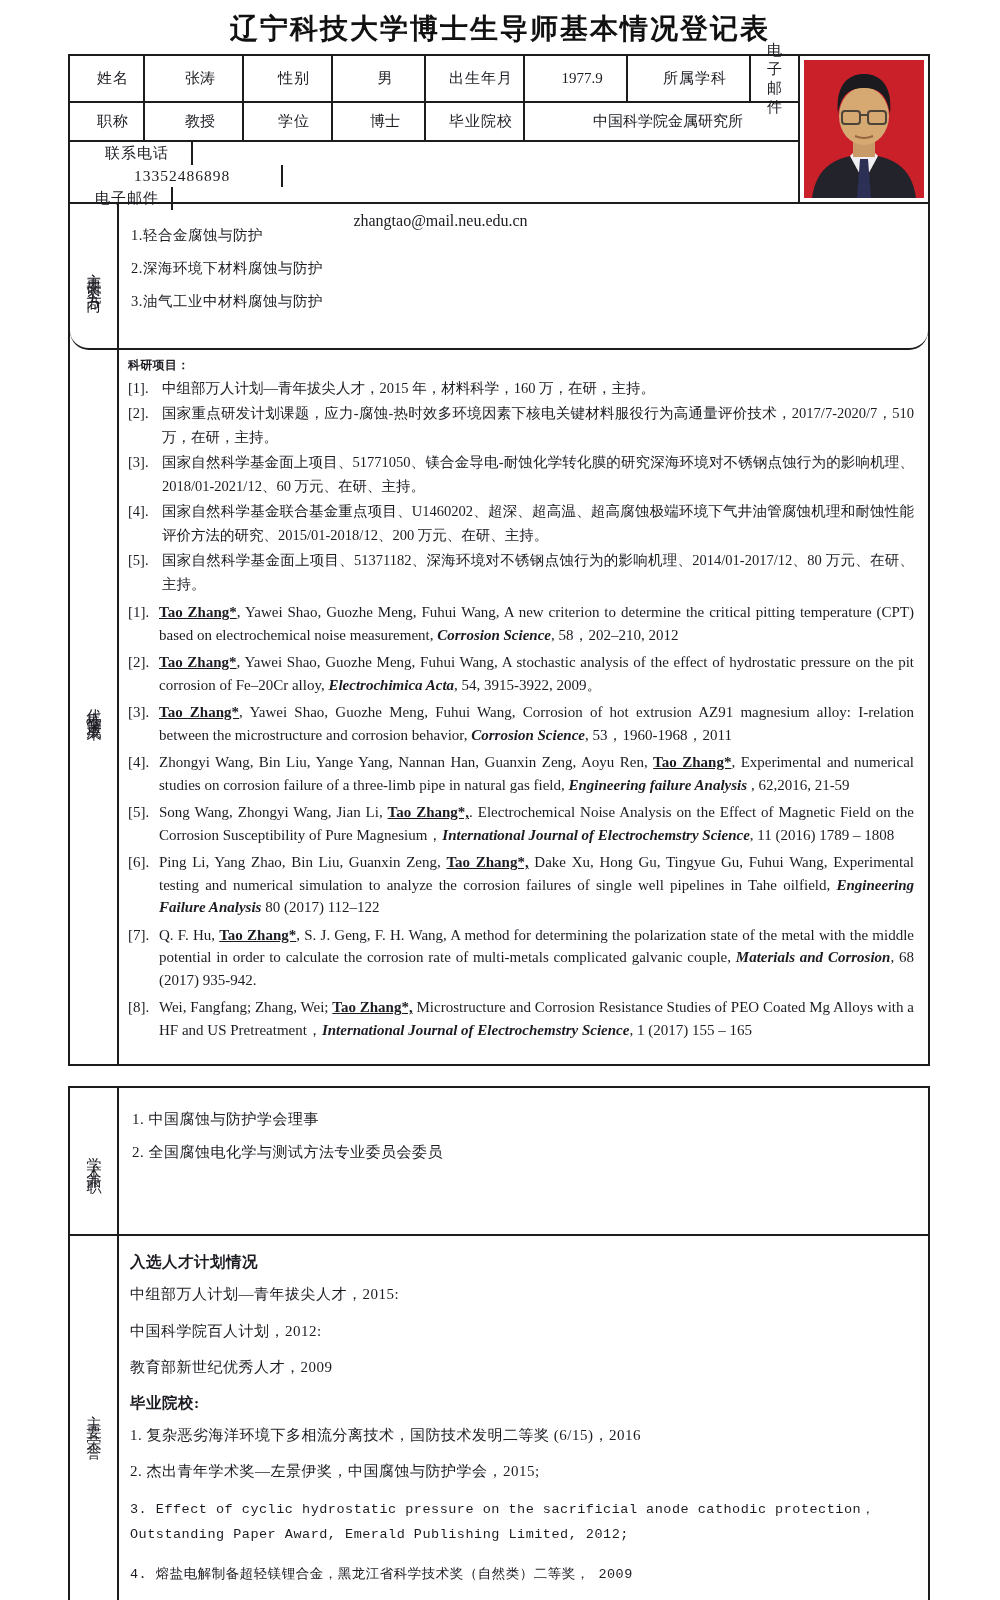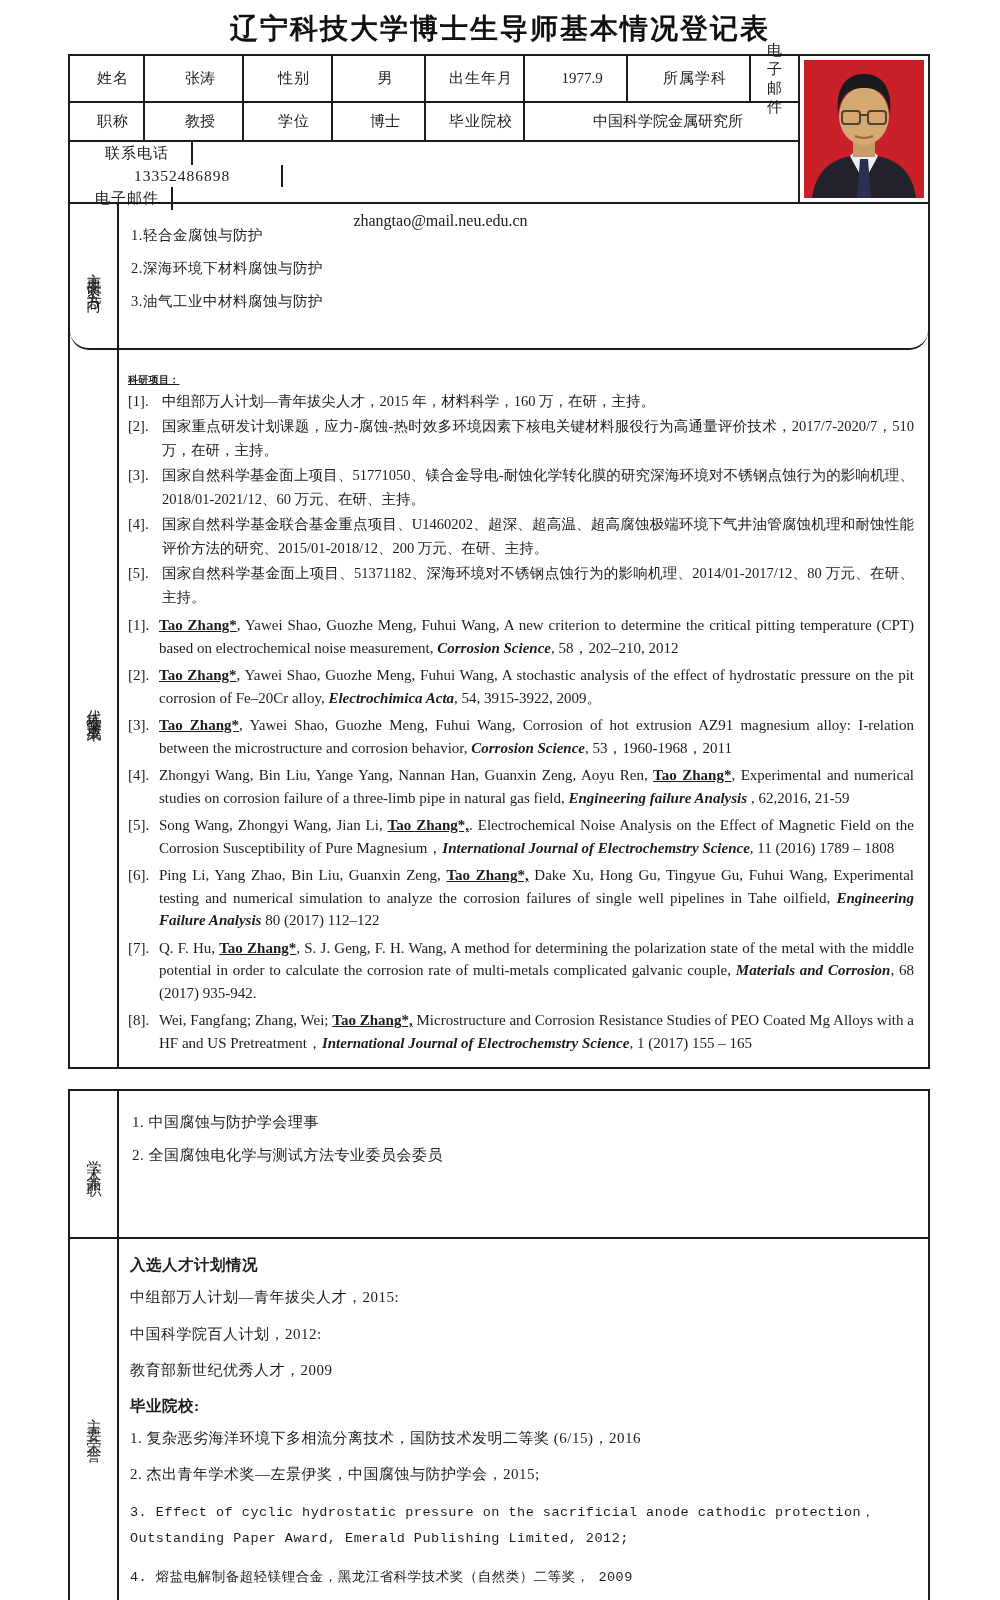--- a/index.html
+++ b/index.html
@@ -71,21 +71,21 @@
   .ls10 { letter-spacing: 10px; }
 
   .section-content { flex: 1; padding: 8px 14px 8px 9px; overflow: hidden; }
 
   
   .research-section { min-height: 146px; border-radius: 19px; }
   .rd-item { font-size: 14.5px; margin: 14px 0 0 3px; letter-spacing: 0.5px; }
 
   
   .ach-content { min-height: 714px; padding-top: 5px; }
-  .block-heading { font-size: 10px; font-weight: bold; margin: 18px 0 3px 0; letter-spacing: 0.3px; text-decoration: underline; }
+  .block-heading { font-size: 12px; font-weight: bold; margin: 2px 0 3px 0; letter-spacing: 0.3px; }
   .num-item { display: flex; align-items: flex-start; margin: 2px 0; }
   .proj-item { font-size: 14.5px; line-height: 1.62; }
   .proj-item .num { width: 34px; flex-shrink: 0; }
   .paper-item { font-size: 15px; line-height: 1.5; margin: 5px 0; }
   .paper-item .num { width: 31px; flex-shrink: 0; }
   .itext { flex: 1; text-align: justify; }
   .seg-bu { font-weight: bold; text-decoration: underline; }
   .seg-bi { font-weight: bold; font-style: italic; }
 
   

